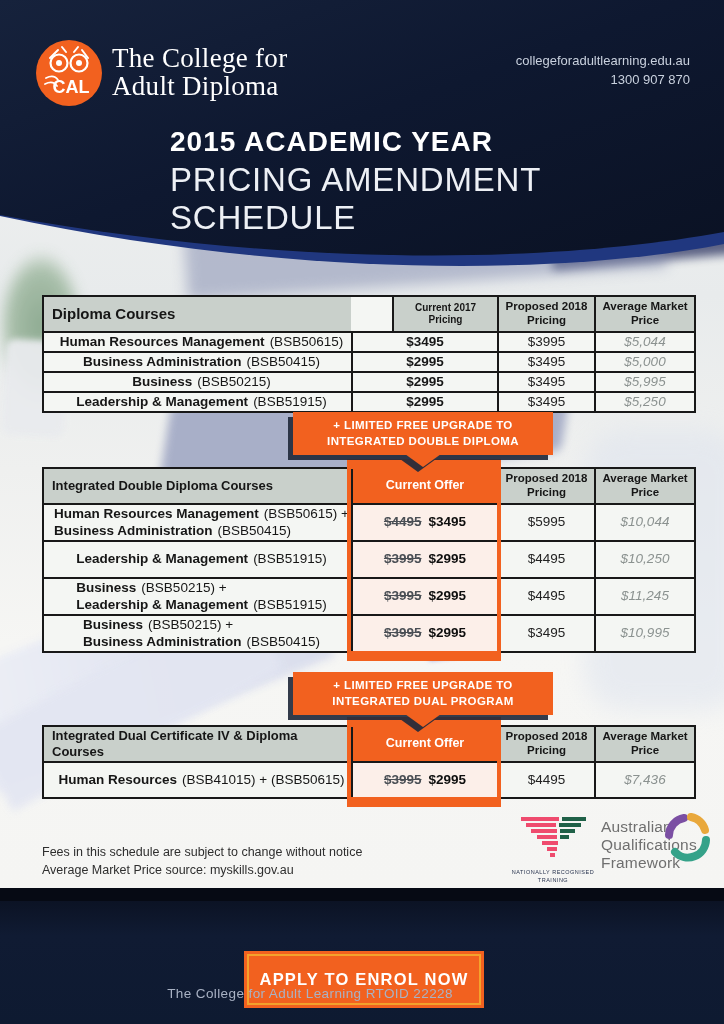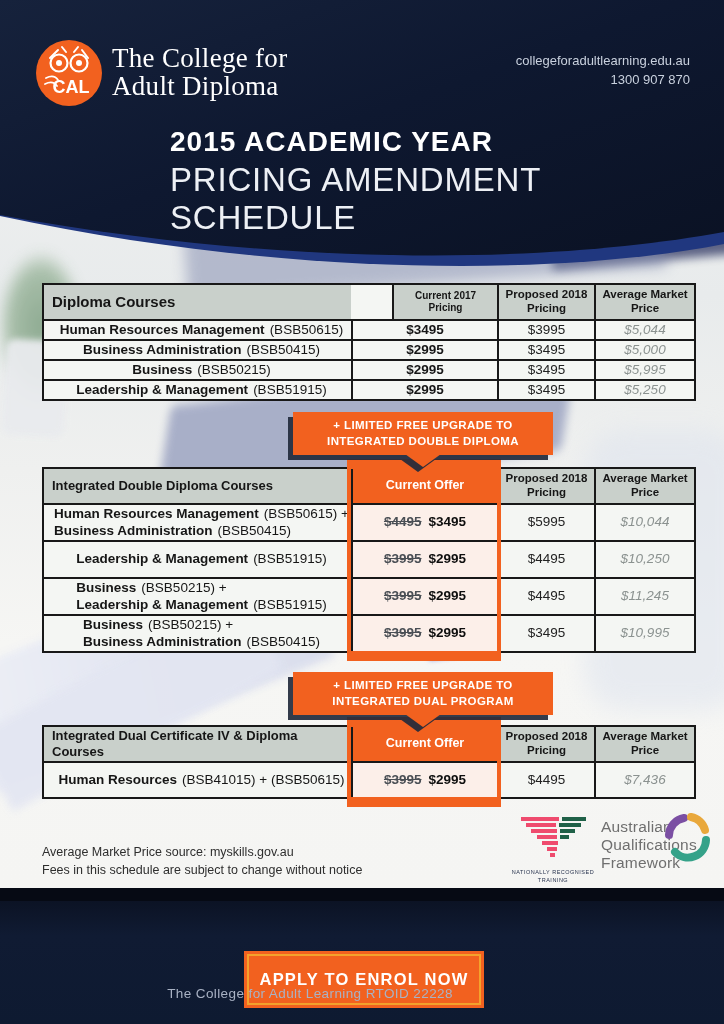--- a/index.html
+++ b/index.html
@@ -147,21 +147,21 @@
     <div class="contact">
       <div>collegeforadultlearning.edu.au</div>
       <div>1300 907 870</div>
     </div>
     <div class="title-block">
       <div class="title1">2015 ACADEMIC YEAR</div>
       <div class="title2">PRICING AMENDMENT SCHEDULE</div>
     </div>
   </div>
 
-  <div class="tbl" style="top:283px;grid-template-rows:34px repeat(4,20px);">
+  <div class="tbl" style="top:295px;grid-template-rows:34px repeat(4,20px);">
     <div class="c h h-title nb-l nb-t">Diploma Courses</div>
     <div class="c h h-single nb-t">Current 2017 Pricing</div>
     <div class="c h nb-t">Proposed 2018 Pricing</div>
     <div class="c h nb-t">Average Market Price</div>
 
     <div class="c name nb-l">
         <span><span class="nm">Human Resources Management</span><span class="cd">(BSB50615)</span></span>
       </div>
     <div class="c cur">$3495</div>
     <div class="c prop">$3995</div>
@@ -276,22 +276,22 @@
     <div class="c offer-d">
         <span class="was">$3995</span>
         <span class="now">$2995</span>
       </div>
     <div class="c prop">$4495</div>
     <div class="c mkt">$7,436</div>
   </div>
   <div class="offer-frame" style="top:717px;height:90px;"></div>
 
   <div class="notes">
+    <div>Fees in this schedule are subject to change without notice</div>
     <div>Average Market Price source: myskills.gov.au</div>
-    <div>Fees in this schedule are subject to change without notice</div>
   </div>
 
   <div class="nrt">
     <svg width="80" height="48" viewBox="0 0 80 48">
       <rect x="8" y="2" width="38" height="4" fill="#ef4b6e"></rect>
         <rect x="49" y="2" width="24" height="4" fill="#206148"></rect>
       <rect x="13" y="8" width="30" height="4" fill="#ef4b6e"></rect>
         <rect x="46" y="8" width="22" height="4" fill="#206148"></rect>
       <rect x="18" y="14" width="26" height="4" fill="#ef4b6e"></rect>
         <rect x="47" y="14" width="15" height="4" fill="#206148"></rect>

